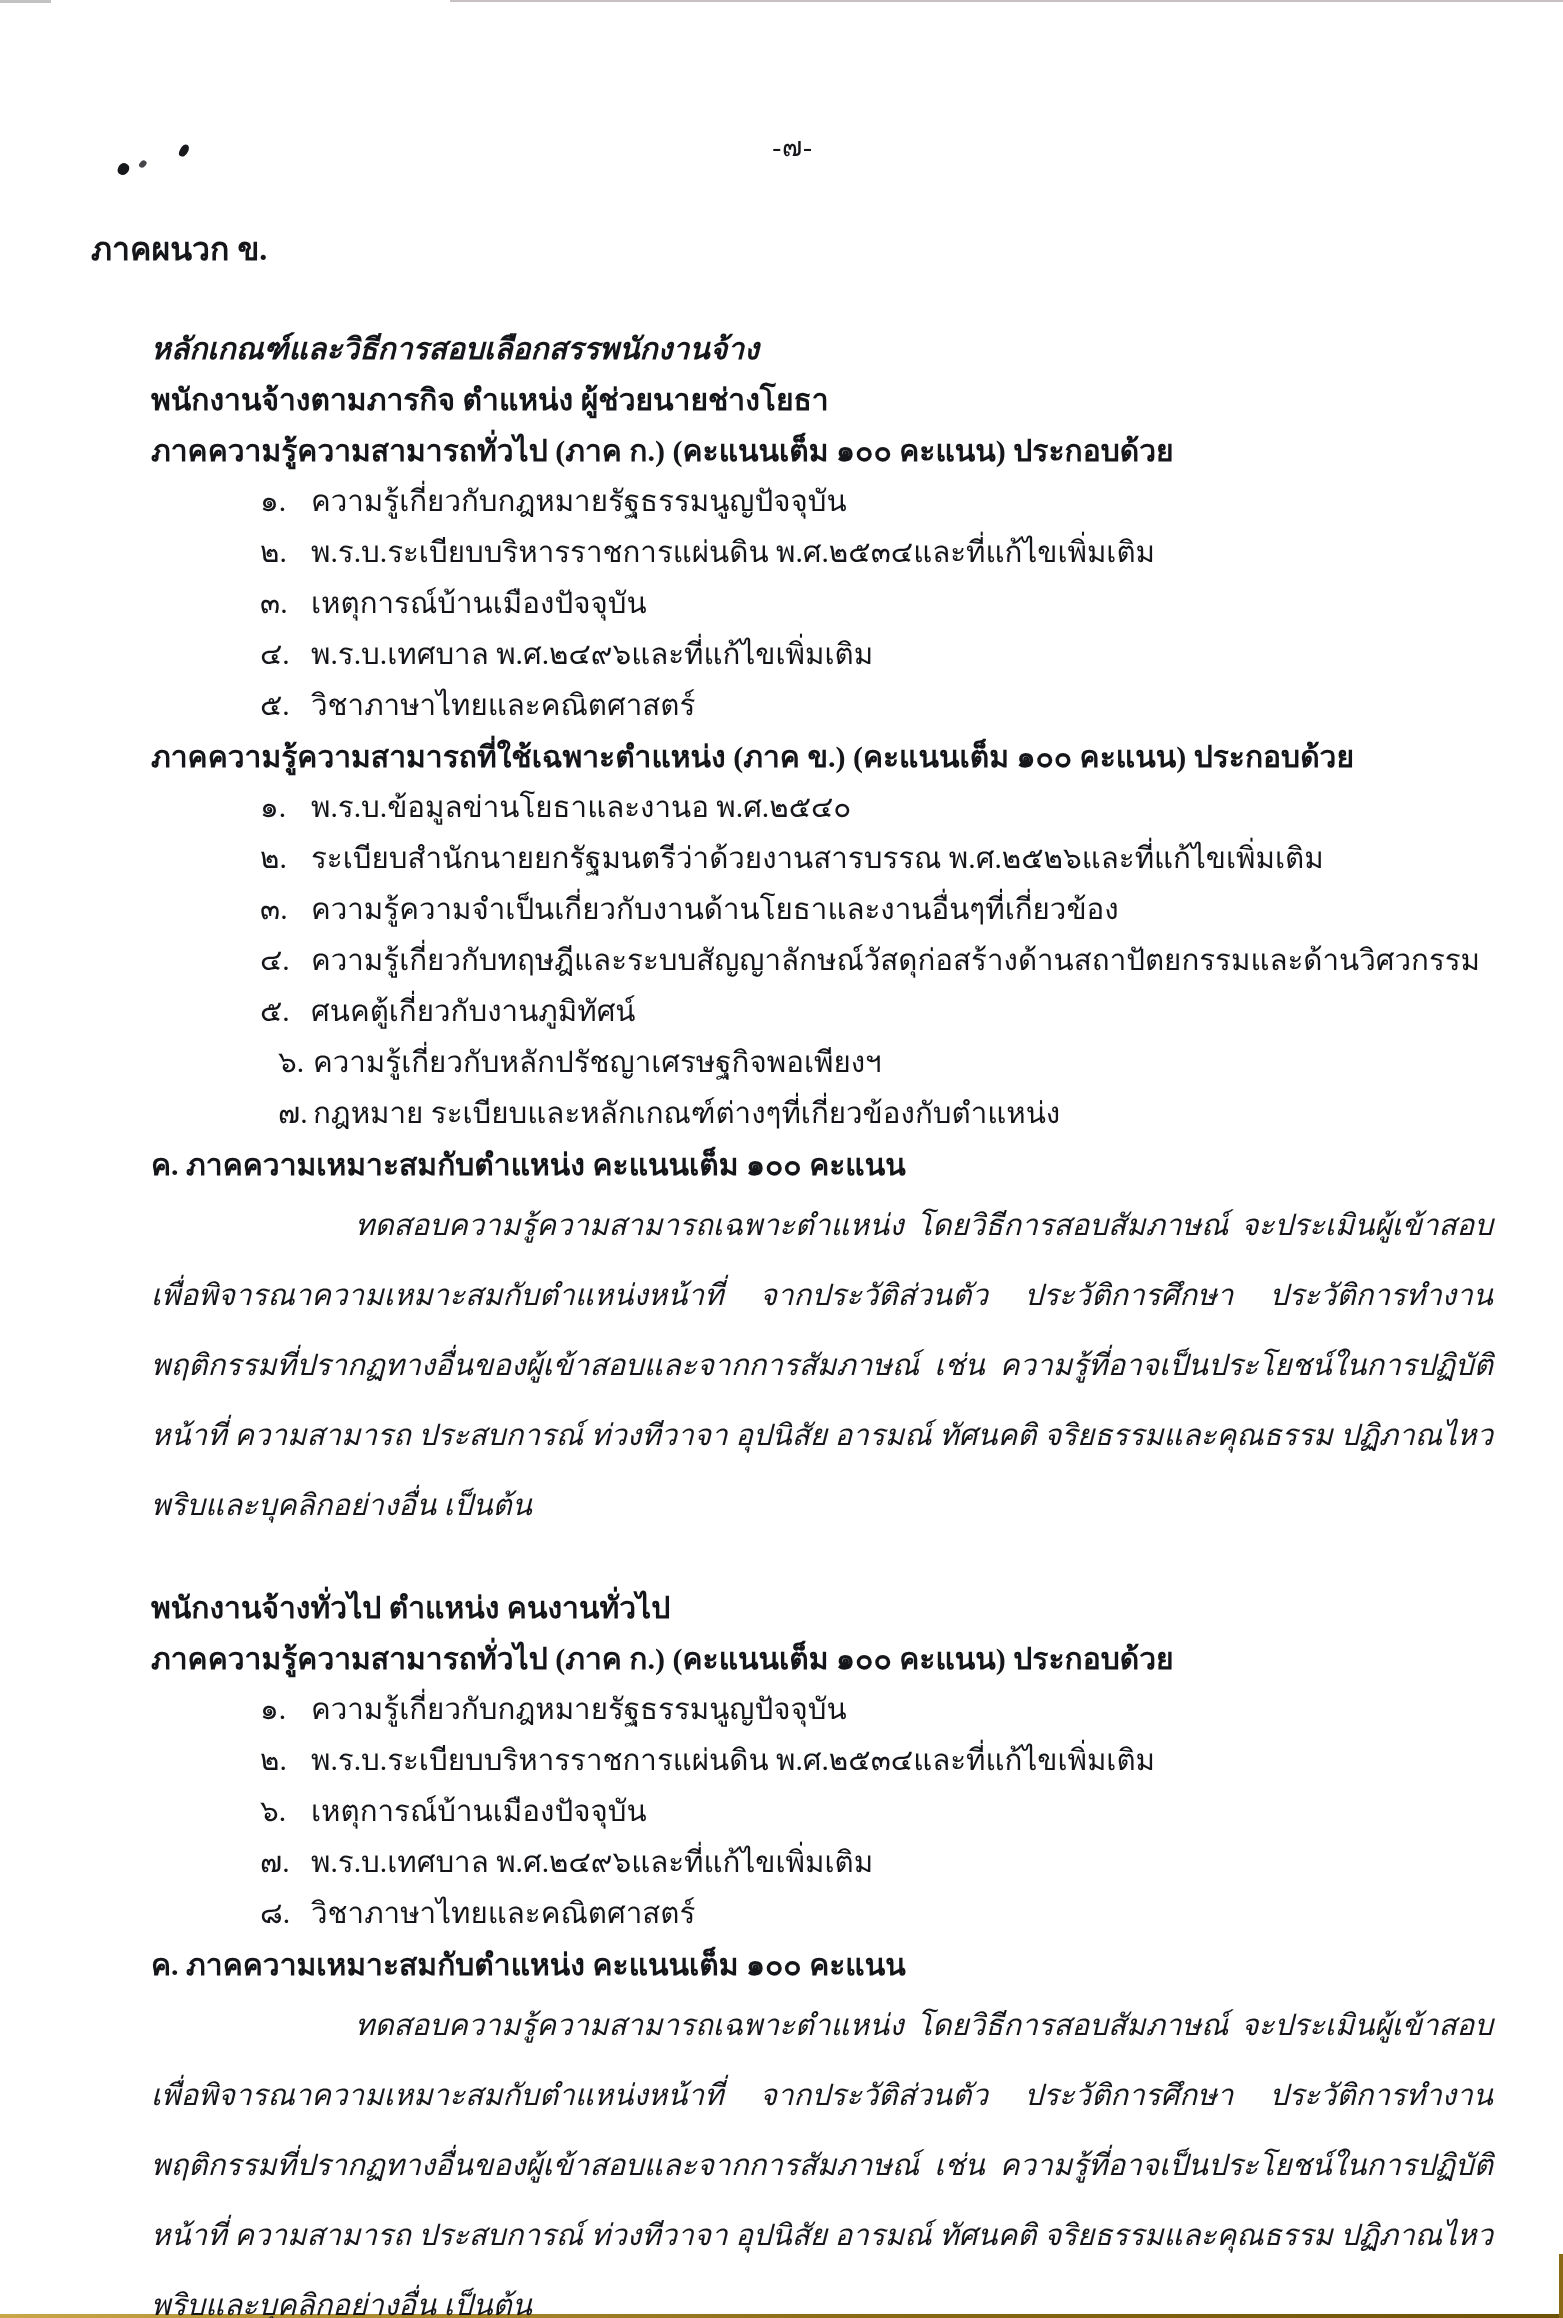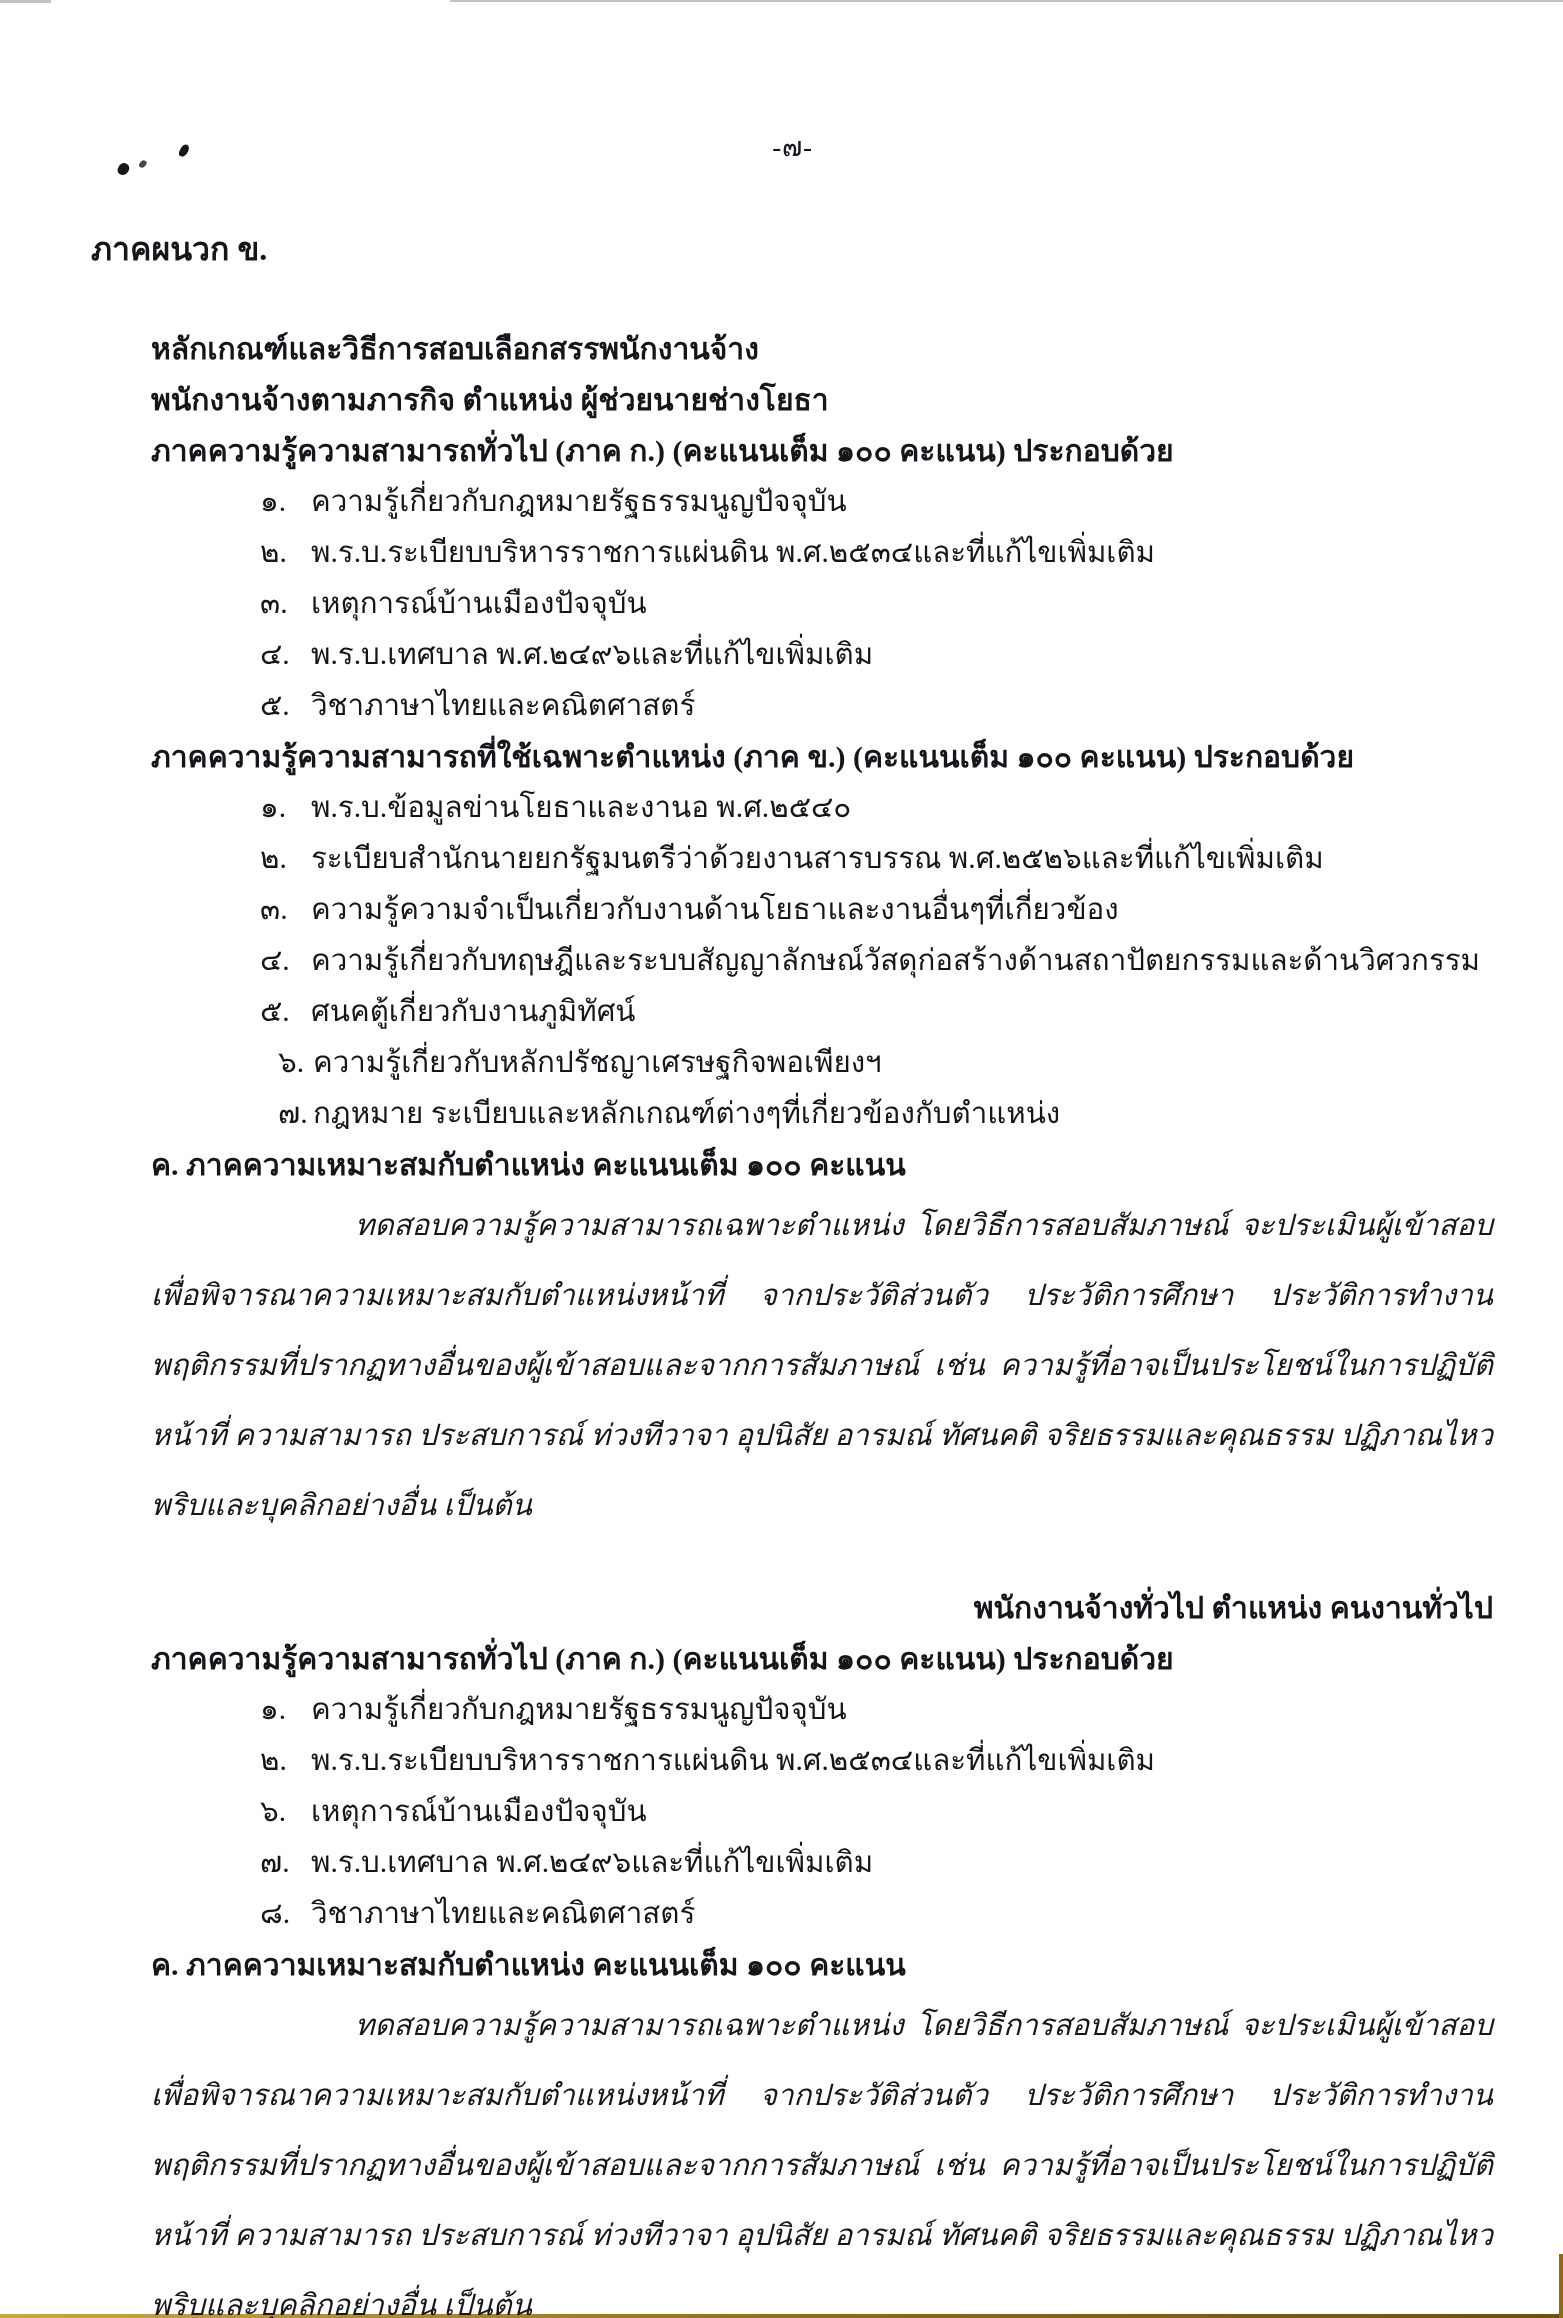--- a/index.html
+++ b/index.html
@@ -34,39 +34,39 @@
     font-weight: 700;
     font-size: 32px;
     line-height: 42px;
     margin-top: 67px;
     transform: translateX(-60px);
   }
   .h-bold {
     font-weight: 700;
     font-size: 30px;
   }
-  .first-head { margin-top: 53px; }
+  .first-head { margin-top: 53px; font-style: italic; }
   ul.items {
     list-style: none;
     margin: 0; padding: 0 0 0 109px;
   }
   ul.items li { white-space: nowrap; }
   ul.items .num {
     display: inline-block;
     width: 51px;
   }
   ul.items li.shift { padding-left: 18px; font-family: Liberation Serif, serif; }
   ul.items li.shift .num { width: 35px; }
   .para {
     text-align: justify;
     text-indent: 204px;
     line-height: 70px;
     font-style: italic;
   }
-  .gap2 { margin-top: 42px; text-align: right; }
+  .gap2 { margin-top: 42px; }
   .dotted {
     margin-top: 12.6px;
     text-align: center;
     font-size: 21px;
     line-height: 28px;
     letter-spacing: 1.4px;
     font-weight: 700;
     transform: translateX(-22.5px);
     color: #222;
   }

